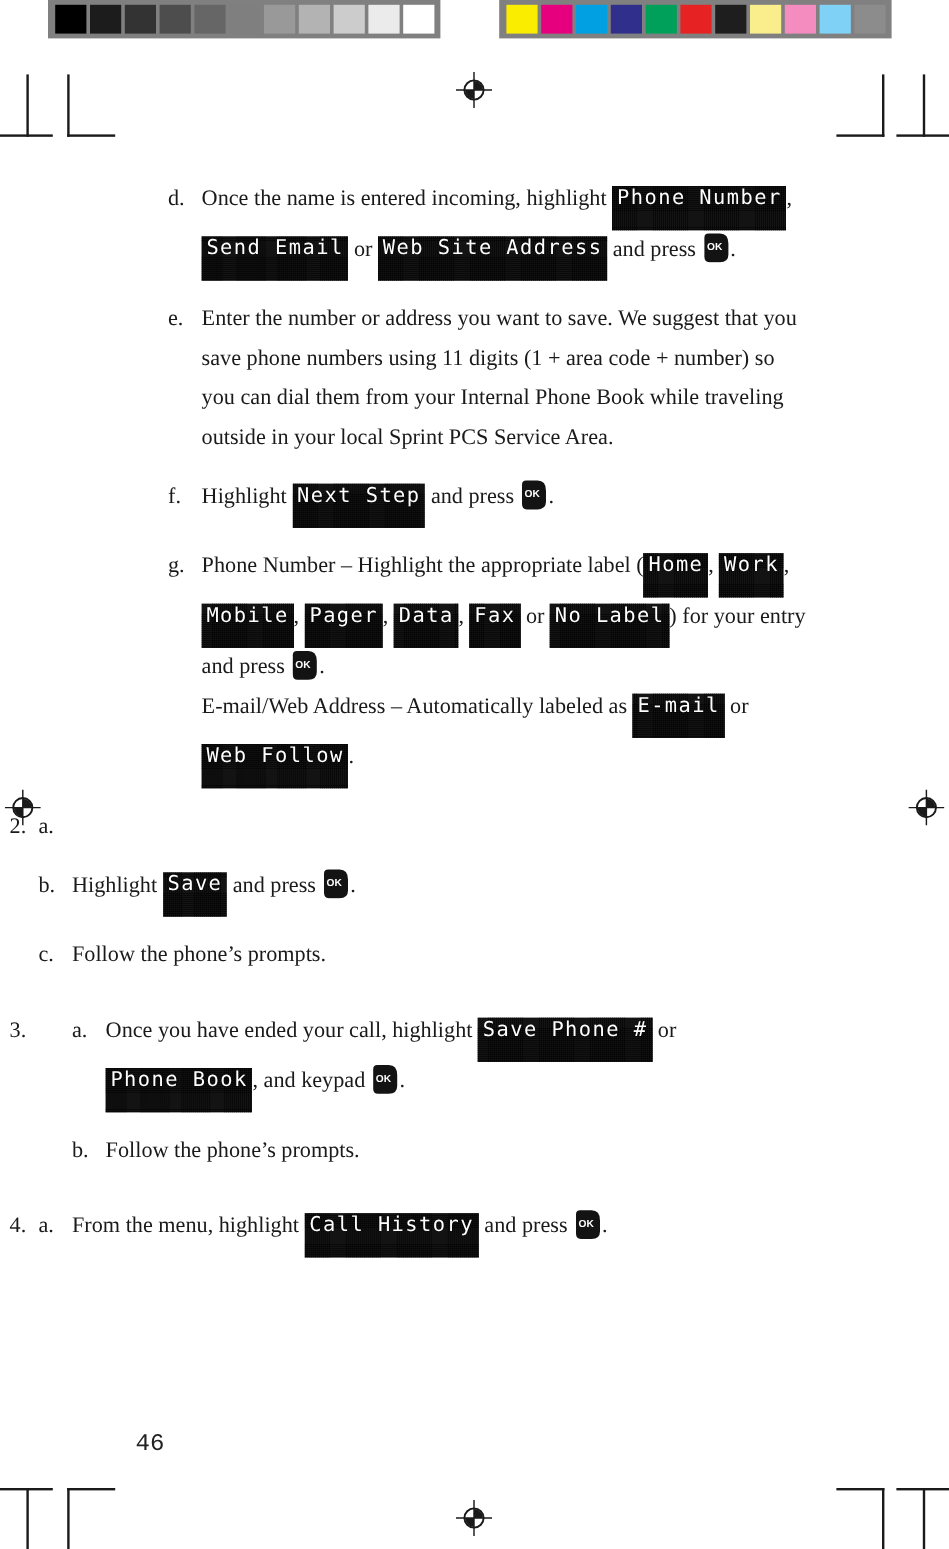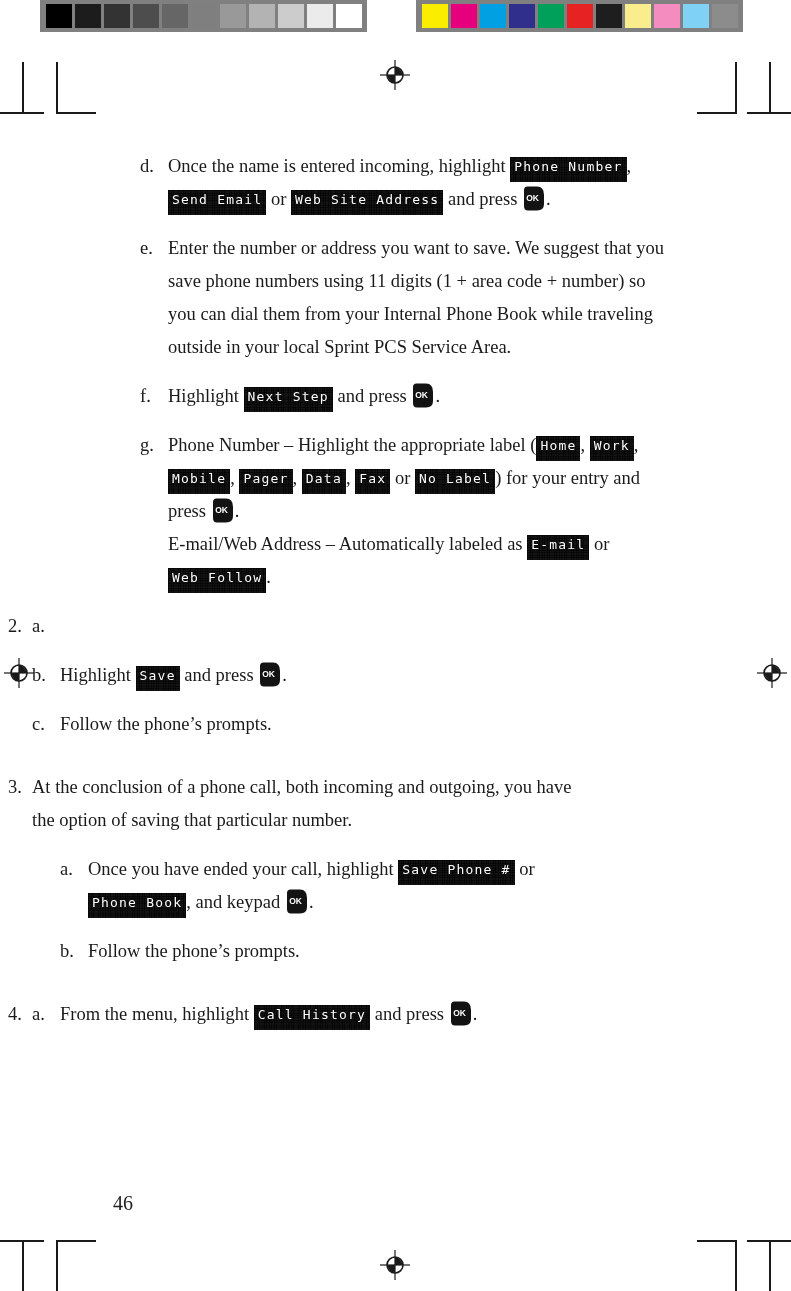--- a/index.html
+++ b/index.html
@@ -101,24 +101,24 @@
     font-size: 18.5px;
     line-height: 33px;
   }
 
   
   .lcd {
     display: inline-block;
     background: #131313;
     color: #ffffff;
     font-family: "DejaVu Sans Mono", "Liberation Mono", monospace;
-    font-size: 13px;
+    font-size: 17px;
     letter-spacing: 1.2px;
     line-height: 18px;
-    padding: 1px 4px 6px 4px;
+    padding: 1px 4px 18px 4px;
     vertical-align: 1px;
     white-space: nowrap;
     
     text-shadow:
        0.5px 0 0 rgba(0,0,0,0.55),
       -0.5px 0 0 rgba(0,0,0,0.55);
     background-image:
       repeating-linear-gradient(to right,
         rgba(0,0,0,0.55) 0px, rgba(0,0,0,0.55) 0.6px,
         rgba(0,0,0,0) 0.6px, rgba(0,0,0,0) 1.7px),
@@ -137,21 +137,21 @@
     position: relative;
     margin: 0 1px;
   }
   .okkey svg { display: block; }
 
   
   #page-number {
     position: absolute;
     left: 113px;
     top: 1192px;
-    font-family: Liberation Serif, serif;
+    font-family: Liberation Mono, monospace;
     font-size: 20px;
     color: #222;
   }
 </style>
 </head>
 <body>
 
 <div class="calib-strip" id="gray-strip">
     <div class="calib-patch" style="background: rgb(0, 0, 0);"></div>
     <div class="calib-patch" style="background: rgb(28, 28, 28);"></div>
@@ -285,21 +285,20 @@
         </div>
         <div class="sub-item">
           <div class="sub-letter">c.</div>
           <div class="sub-text"><span>Follow the phone’s prompts.</span></div>
         </div>
       </div>
     </div>
     <div class="step-block">
       <div class="step-num">3.</div>
       <div class="step-body">
-        <div class="para" style="max-width: 540px; margin-bottom: 16px;"><span>At the conclusion of a phone call, both incoming and outgoing, you have the option of saving that particular number.</span></div>
         <div class="sub-item" style="margin-left: 28px;">
           <div class="sub-letter">a.</div>
           <div class="sub-text"><span>Once you have ended your call, highlight </span><span class="lcd">Save Phone #</span><span> or </span><span class="lcd">Phone Book</span><span>, and keypad </span><span class="okkey"><svg viewBox="0 0 22 25" width="22" height="25">
   <path d="M1 4 Q1 0.5 4.5 0.5 L14 0.5 Q21 0.5 21 9 L21 18 Q21 24.5 14 24.5 L5 24.5 Q1 24.5 1 20 Z" fill="#131313"></path>
   <text x="9.5" y="14.5" font-family="'Liberation Sans','DejaVu Sans',sans-serif" font-size="8.5" font-weight="bold" fill="#ffffff" text-anchor="middle">OK</text>
 </svg></span><span>.</span></div>
         </div>
         <div class="sub-item" style="margin-left: 28px;">
           <div class="sub-letter">b.</div>
           <div class="sub-text"><span>Follow the phone’s prompts.</span></div>

